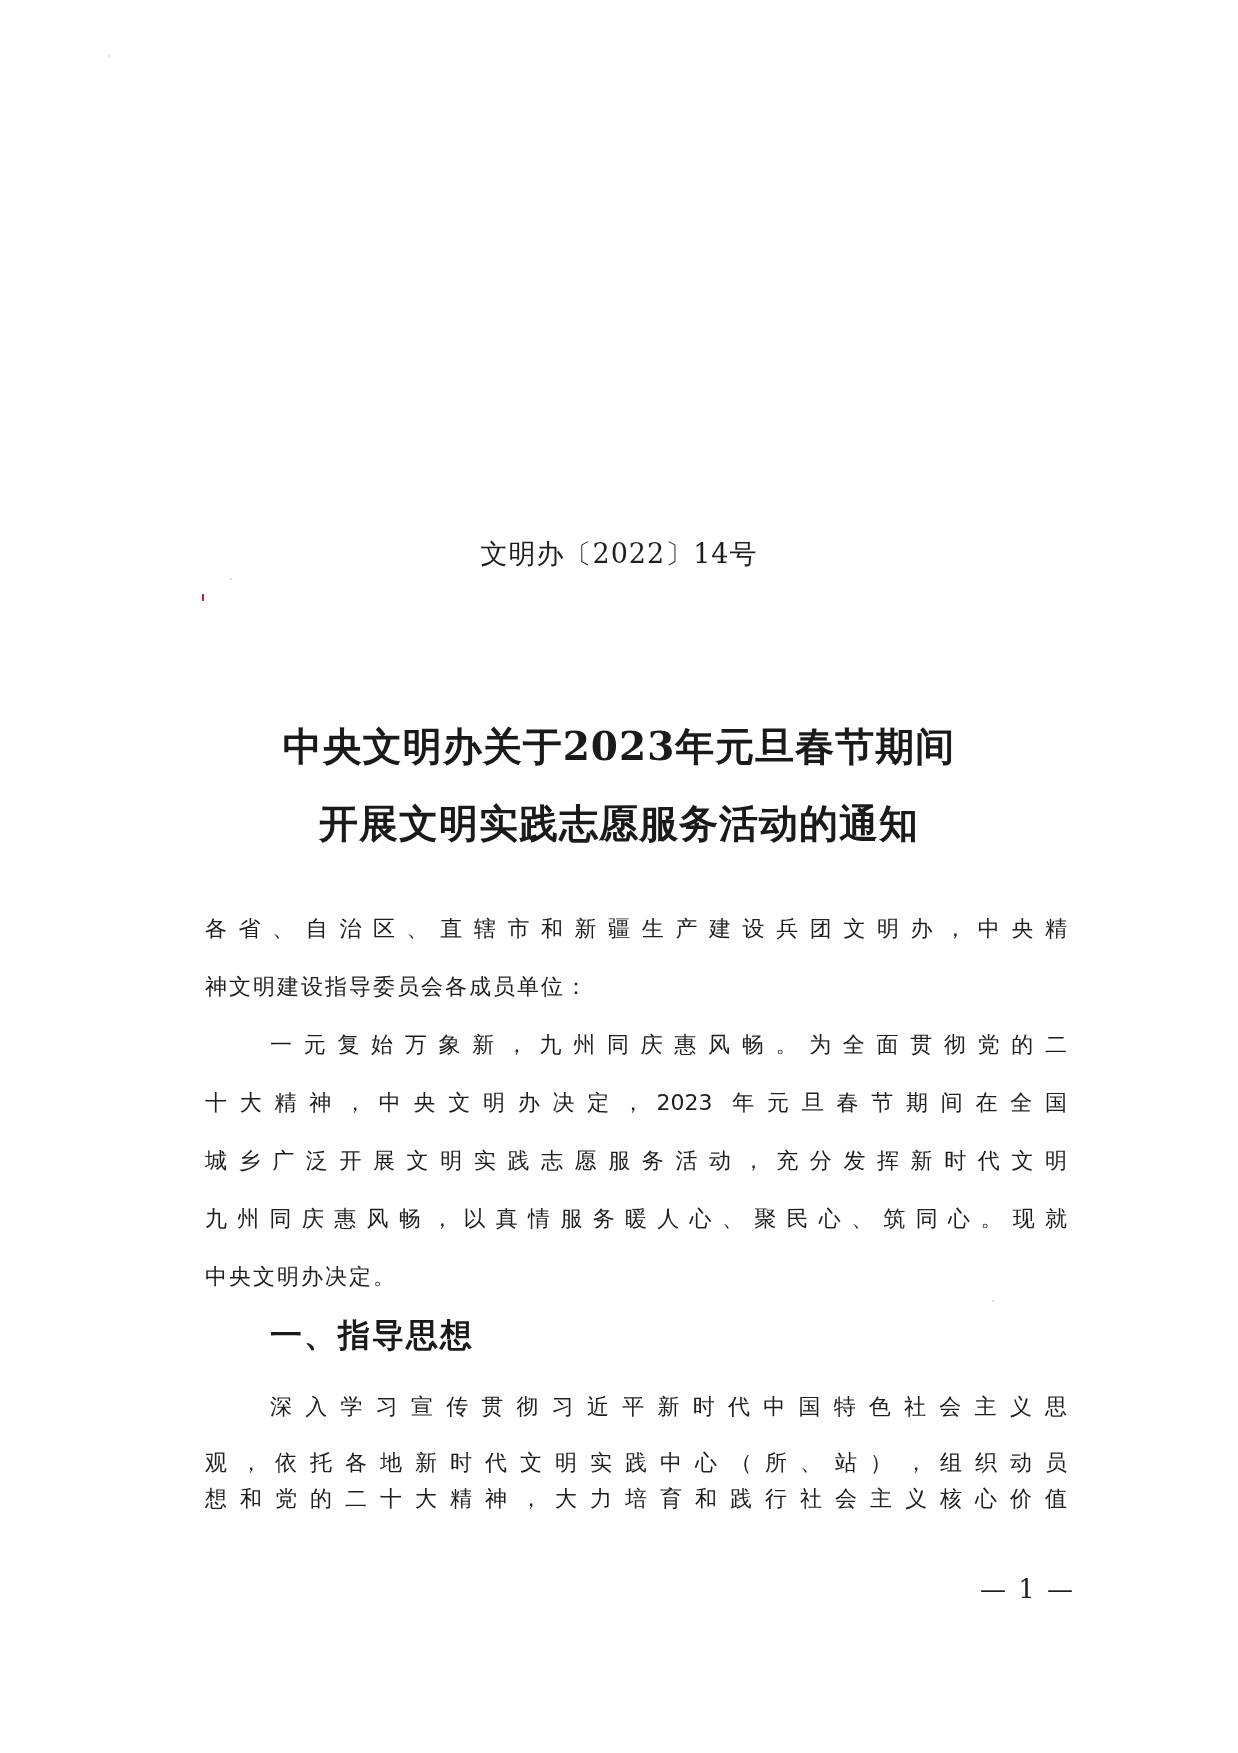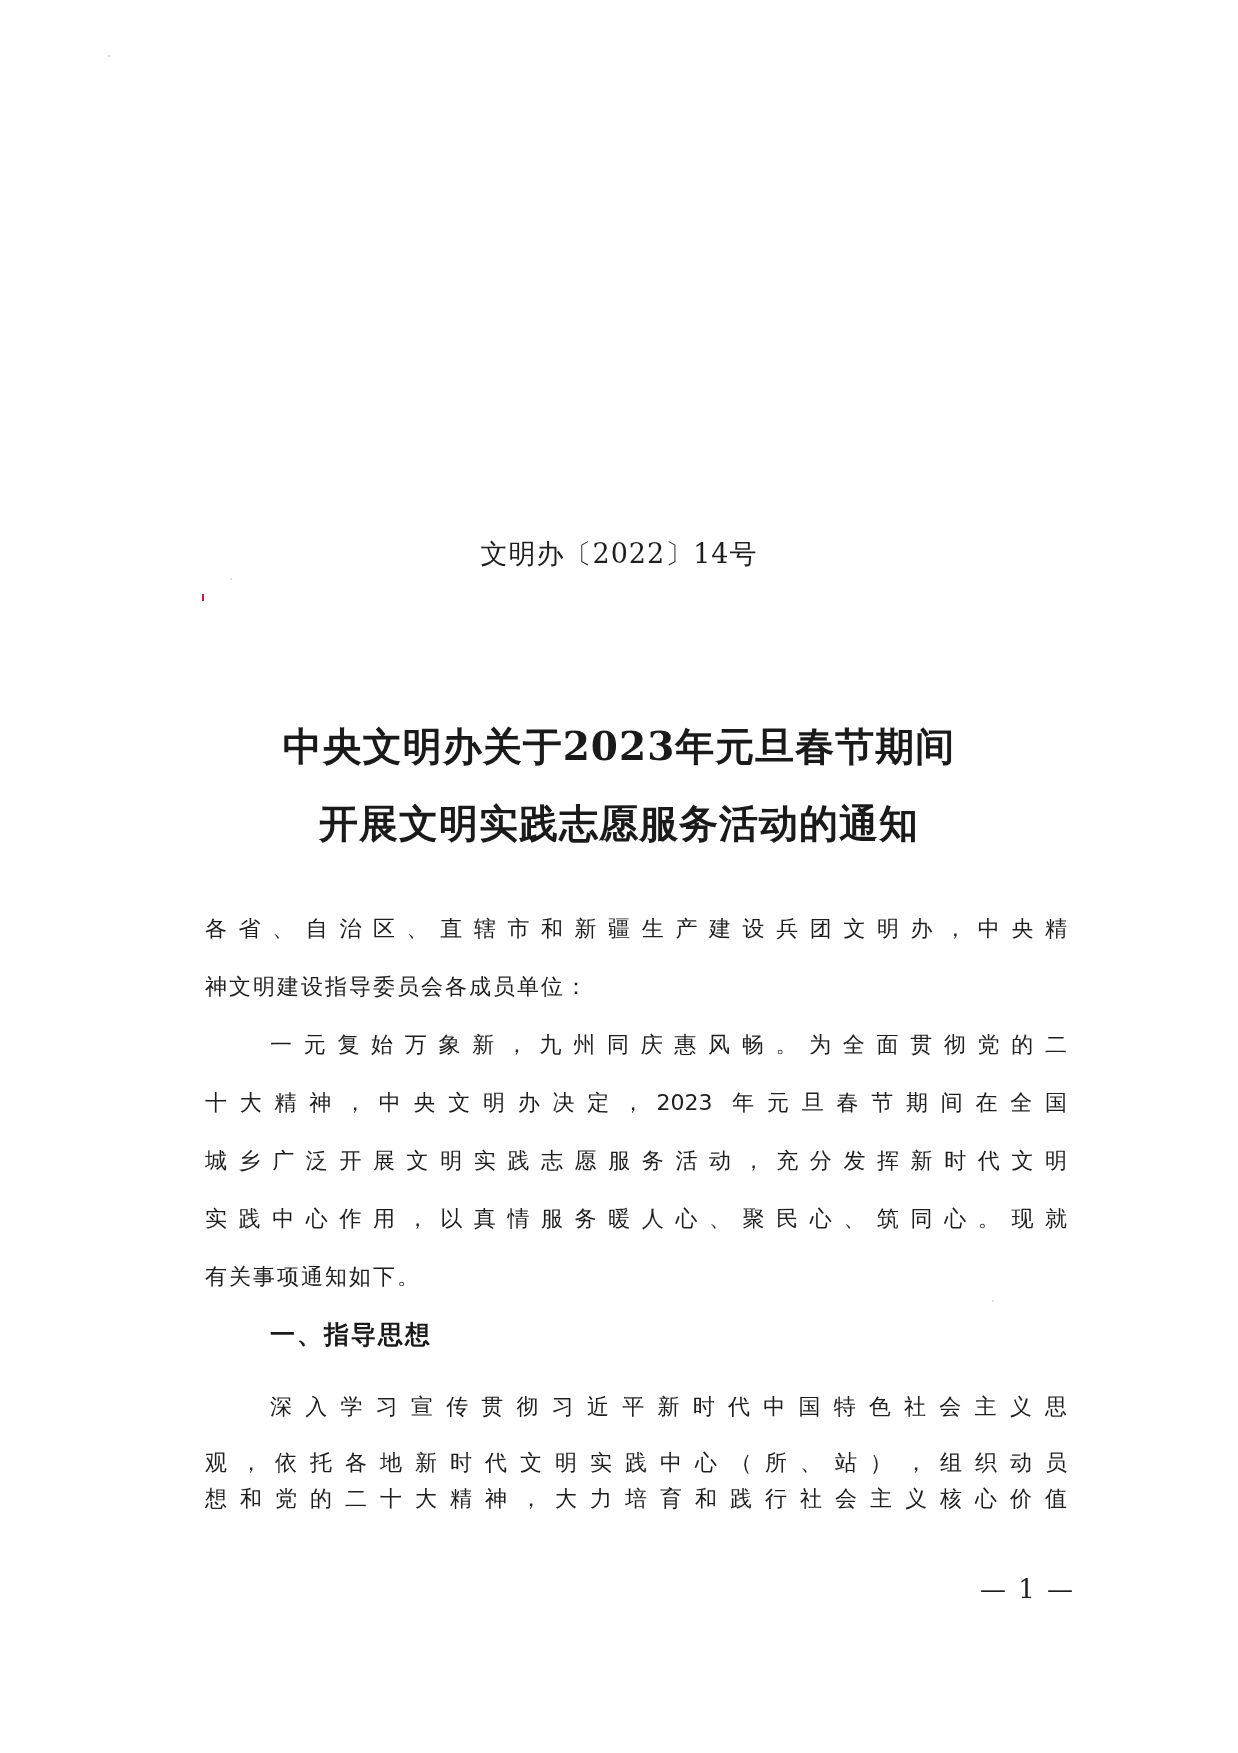--- a/index.html
+++ b/index.html
@@ -20,21 +20,21 @@
   .title-2 { top: 797px; }
   .body-line {
     position: absolute; left: 205px; width: 862px;
     font-family: "DejaVu Sans", sans-serif; font-size: 22px; color: #1e1e1e;
     white-space: nowrap; text-align: justify; text-align-last: justify; line-height: 40px;
   }
   .body-line.last { text-align-last: left; letter-spacing: 2px; }
   .body-line.indent { left: 270px; width: 797px; }
   .heading-line {
     position: absolute; left: 270px; font-family: "DejaVu Sans", sans-serif;
-    font-weight: bold; font-size: 25px; color: #1a1a1a; line-height: 40px; letter-spacing: 2px;
+    font-weight: bold; font-size: 32px; color: #1a1a1a; line-height: 40px; letter-spacing: 2px;
   }
   .page-number {
     position: absolute; left: 980px; top: 1574px; font-family: "DejaVu Serif", serif;
     font-size: 26px; color: #1f1f1f; letter-spacing: 2px; white-space: nowrap;
   }
 </style>
 </head>
 <body>
 
 <div class="page">
@@ -50,22 +50,22 @@
 
   <div class="title-line title-1">中央文明办关于2023年元旦春节期间</div>
   <div class="title-line title-2">开展文明实践志愿服务活动的通知</div>
 
   <div class="body-line" style="top:909px;">各省、自治区、直辖市和新疆生产建设兵团文明办，中央精</div>
   <div class="body-line last" style="top:967px;">神文明建设指导委员会各成员单位：</div>
 
   <div class="body-line indent" style="top:1025px;">一元复始万象新，九州同庆惠风畅。为全面贯彻党的二</div>
   <div class="body-line" style="top:1083px;">十大精神，中央文明办决定，2023 年元旦春节期间在全国</div>
   <div class="body-line" style="top:1141px;">城乡广泛开展文明实践志愿服务活动，充分发挥新时代文明</div>
-  <div class="body-line" style="top:1199px;">实践中心作用，以真情服务暖人心、聚民心、筑同心。现就</div>
-  <div class="body-line last" style="top:1257px;">有关事项通知如下。</div>
+  <div class="body-line" style="top:1199px;">九州同庆惠风畅，以真情服务暖人心、聚民心、筑同心。现就</div>
+  <div class="body-line last" style="top:1257px;">中央文明办决定。</div>
 
   <div class="heading-line" style="top:1315px;">一、指导思想</div>
 
   <div class="body-line indent" style="top:1389px;font-family:Liberation Mono, monospace;">深入学习宣传贯彻习近平新时代中国特色社会主义思</div>
   <div class="body-line" style="top:1449px;margin-top:30px;">想和党的二十大精神，大力培育和践行社会主义核心价值</div>
   <div class="body-line" style="top:1443px;">观，依托各地新时代文明实践中心（所、站），组织动员</div>
 
   <div class="page-number">— 1 —</div>
 </div>
 

